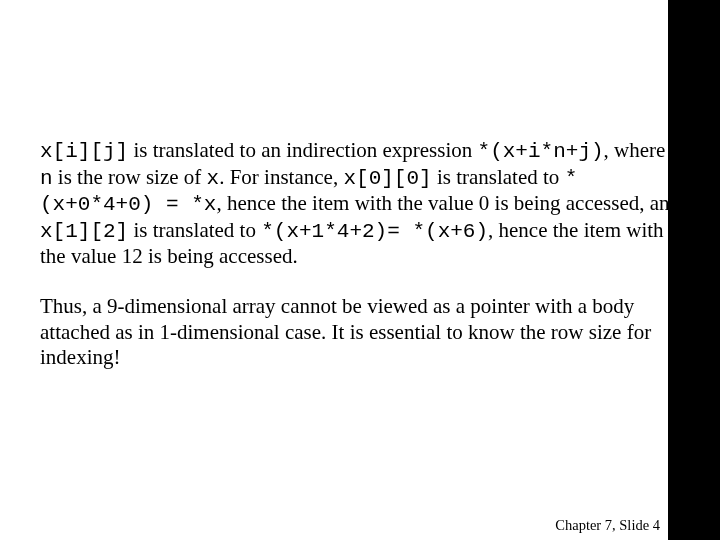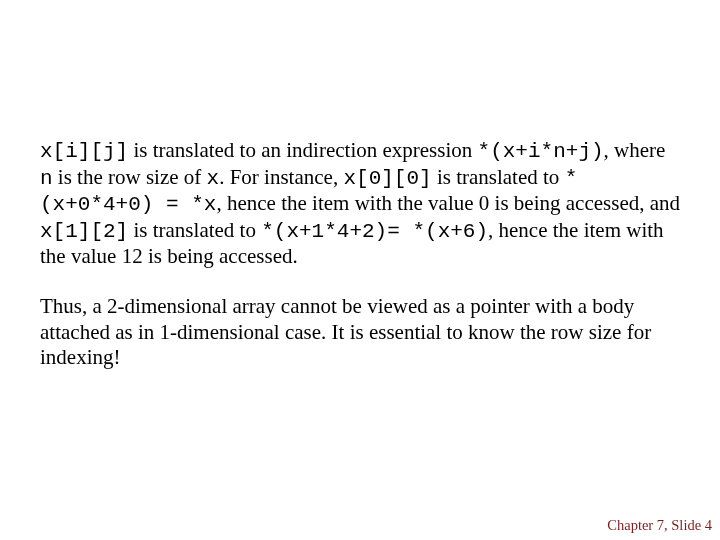--- a/index.html
+++ b/index.html
@@ -9,21 +9,21 @@
     height: 540px;
     background: #000;
     font-family: "Times New Roman", Times, serif;
     color: #000;
     overflow: hidden;
   }
   .slide {
     position: absolute;
     top: 0;
     left: 0;
-    width: 720px;
+    width: 668px;
     height: 540px;
     background: #fff;
   }
   .content {
     position: absolute;
     top: 138px;
     left: 40px;
     width: 642px;
     font-size: 21px;
     line-height: 1.22;
@@ -36,31 +36,31 @@
   }
   .code {
     font-family: "Courier New", Courier, monospace;
   }
   .footer {
     position: absolute;
     right: 8px;
     bottom: 6px;
     font-size: 14.5px;
     font-family: "Times New Roman", Times, serif;
-    color: #7f1d1d;
+    color: #000000;
     text-align: right;
   }
 </style>
 </head>
 <body>
 
 <div class="slide">
 
   <div class="content">
     <p>
       <span class="code">x[i][j]</span><span> is translated to an indirection expression </span><span class="code">*(x+i*n+j)</span><span>, where </span><span class="code">n</span><span> is the row size of </span><span class="code">x</span><span>. For instance, </span><span class="code">x[0][0]</span><span> is translated to </span><span class="code">*(x+0*4+0) = *x</span><span>, hence the item with the value 0 is being accessed, and </span><span class="code">x[1][2]</span><span> is translated to </span><span class="code">*(x+1*4+2)= *(x+6)</span><span>, hence the item with the value 12 is being accessed.</span>
     </p>
-    <p>Thus, a 2-dimensional array cannot be viewed as a pointer with a body attached as in 1-dimensional case. It is essential to know the row size for indexing!</p>
+    <p>Thus, a 9-dimensional array cannot be viewed as a pointer with a body attached as in 1-dimensional case. It is essential to know the row size for indexing!</p>
   </div>
 
   <div class="footer">Chapter 7, Slide 4</div>
 
 </div>
 
 </body></html>

